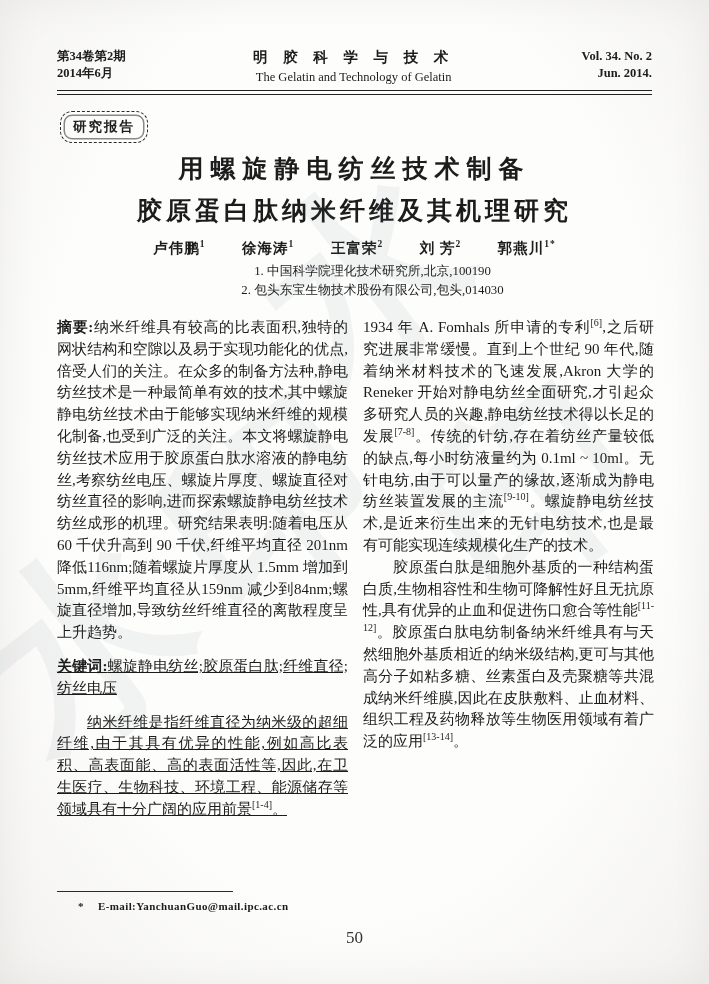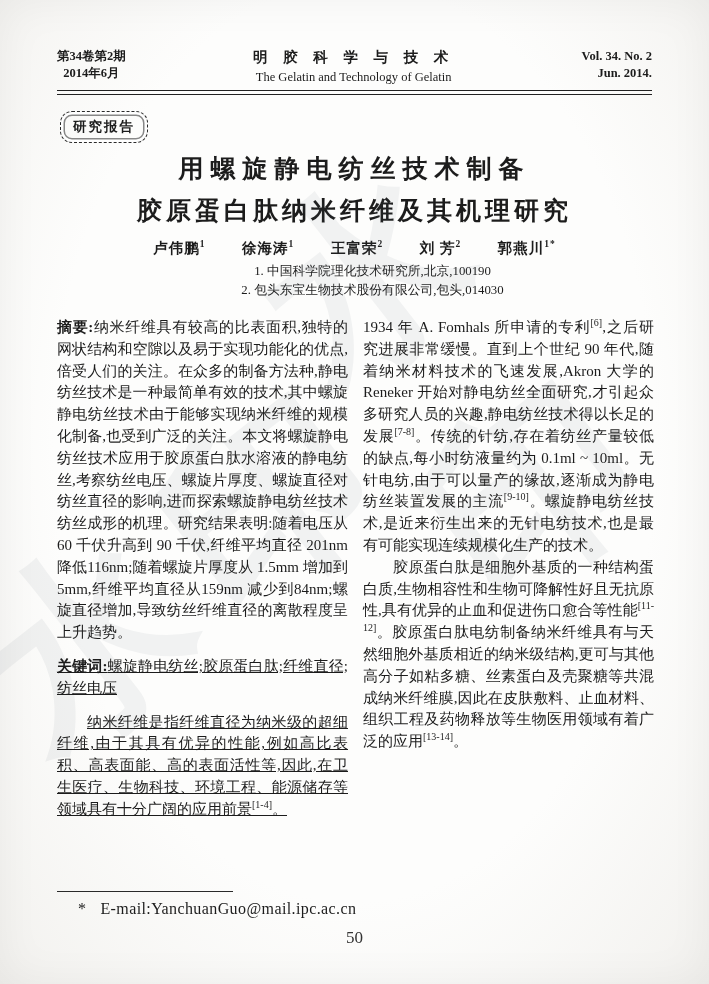--- a/index.html
+++ b/index.html
@@ -8,21 +8,21 @@
     width:709px;height:984px;
     margin:0 auto;
     background:radial-gradient(ellipse at 50% 45%, #fdfdfc 60%, #f2f1ee 100%);
     box-shadow:inset 0 0 45px rgba(0,0,0,0.05);
     overflow:hidden;
     font-family:"Liberation Serif","DejaVu Serif",serif;
     color:#1c1c1c;
   }
   
   .hdr{position:absolute;left:57px;right:57px;top:48px;display:flex;justify-content:space-between;align-items:flex-start;}
-  .hdr-left{font-size:12.5px;line-height:17px;text-align:center;font-weight:600;}
+  .hdr-left{font-size:12.5px;line-height:17px;text-align:left;font-weight:600;}
   .hdr-center{font-size:14px;text-align:center;}
   .hdr-center .cn{font-weight:700;letter-spacing:6px;font-size:14.5px;}
   .hdr-center .en{font-size:12.5px;margin-top:3px;}
   .hdr-right{font-size:12.5px;line-height:17px;text-align:right;font-weight:700;}
   .hdr-rule{position:absolute;left:57px;right:57px;top:90px;height:3px;border-top:1.7px solid #222;border-bottom:1.3px solid #222;}
   
   .badge{
     position:absolute;left:60px;top:111px;
     padding:6px 12px;font-size:13.5px;font-weight:700;letter-spacing:2px;
     border:1.6px dashed #2a2a2a;border-radius:12px;
@@ -39,21 +39,21 @@
   
   .cols{position:absolute;left:57px;top:317px;width:597px;display:flex;gap:15px;z-index:2;}
   .col{width:291px;font-size:15px;line-height:21.8px;text-align:justify;text-justify:inter-ideograph;}
   .col p{margin:0;}
   .col p.gap{margin-top:12px;text-decoration:underline;}
   .col p.ind{text-indent:2em;}
   .lbl{font-weight:700;margin-top:48px;}
   sup{font-size:10px;line-height:0;}
   
   .fn-rule{position:absolute;left:57px;top:891px;width:176px;border-top:1.4px solid #2a2a2a;}
-  .footnote{position:absolute;left:78px;top:900px;font-size:16px;letter-spacing:.4px;}
+  .footnote{position:absolute;left:78px;top:900px;font-size:11px;letter-spacing:.4px;font-weight:bold;}
   .footnote .star{margin-right:14px;}
   .pageno{position:absolute;left:0;right:0;top:928px;text-align:center;font-size:17px;color:#333;}
   
   .wm{position:absolute;z-index:1;pointer-events:none;color:rgba(90,100,110,0.07);
       font-weight:700;transform:rotate(-38deg);user-select:none;}
   .wm1{top:60px;left:330px;font-size:200px;letter-spacing:30px;}
   .wm2{top:430px;left:-40px;font-size:200px;letter-spacing:30px;}
 </style>
 </head>
 <body>

